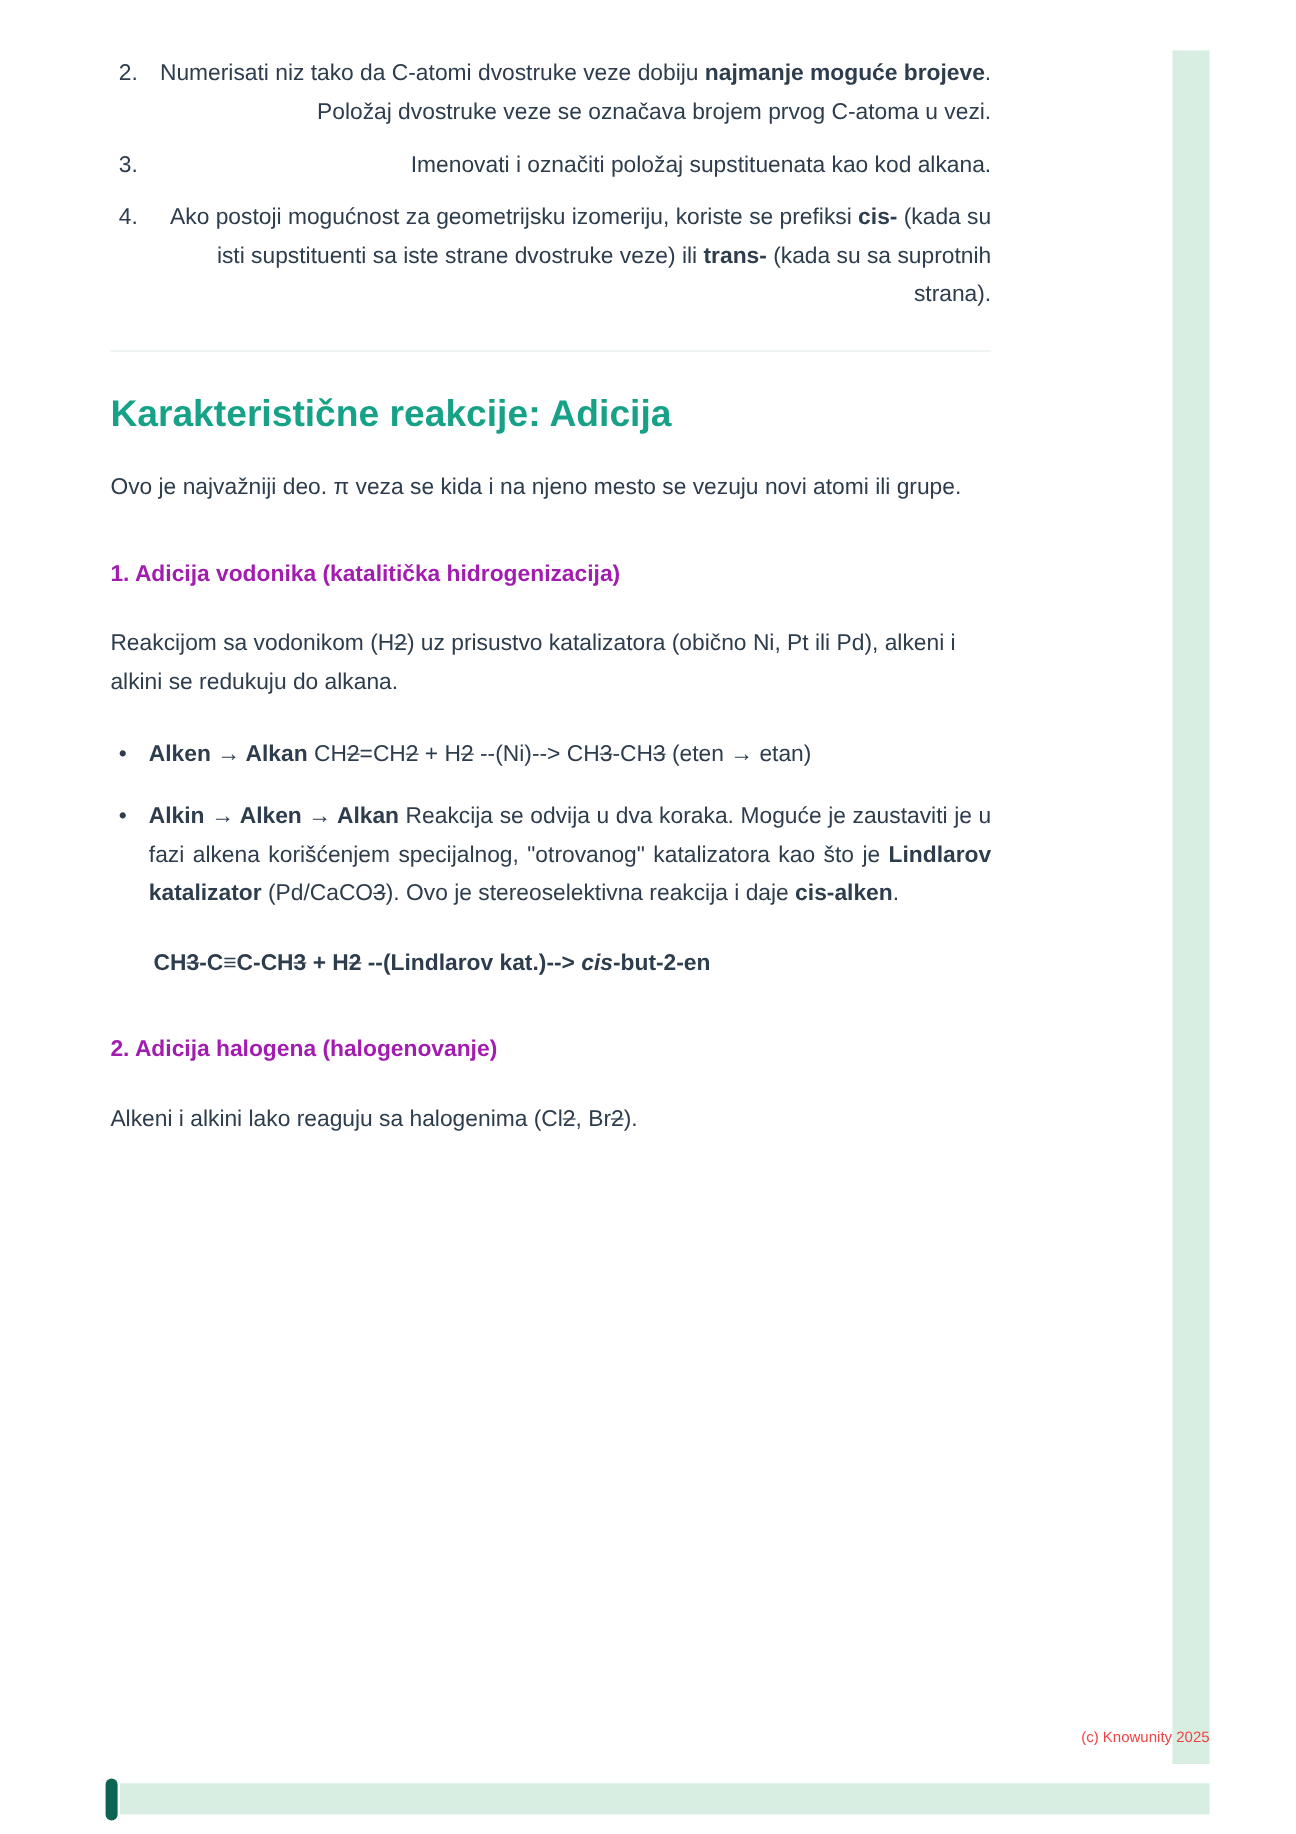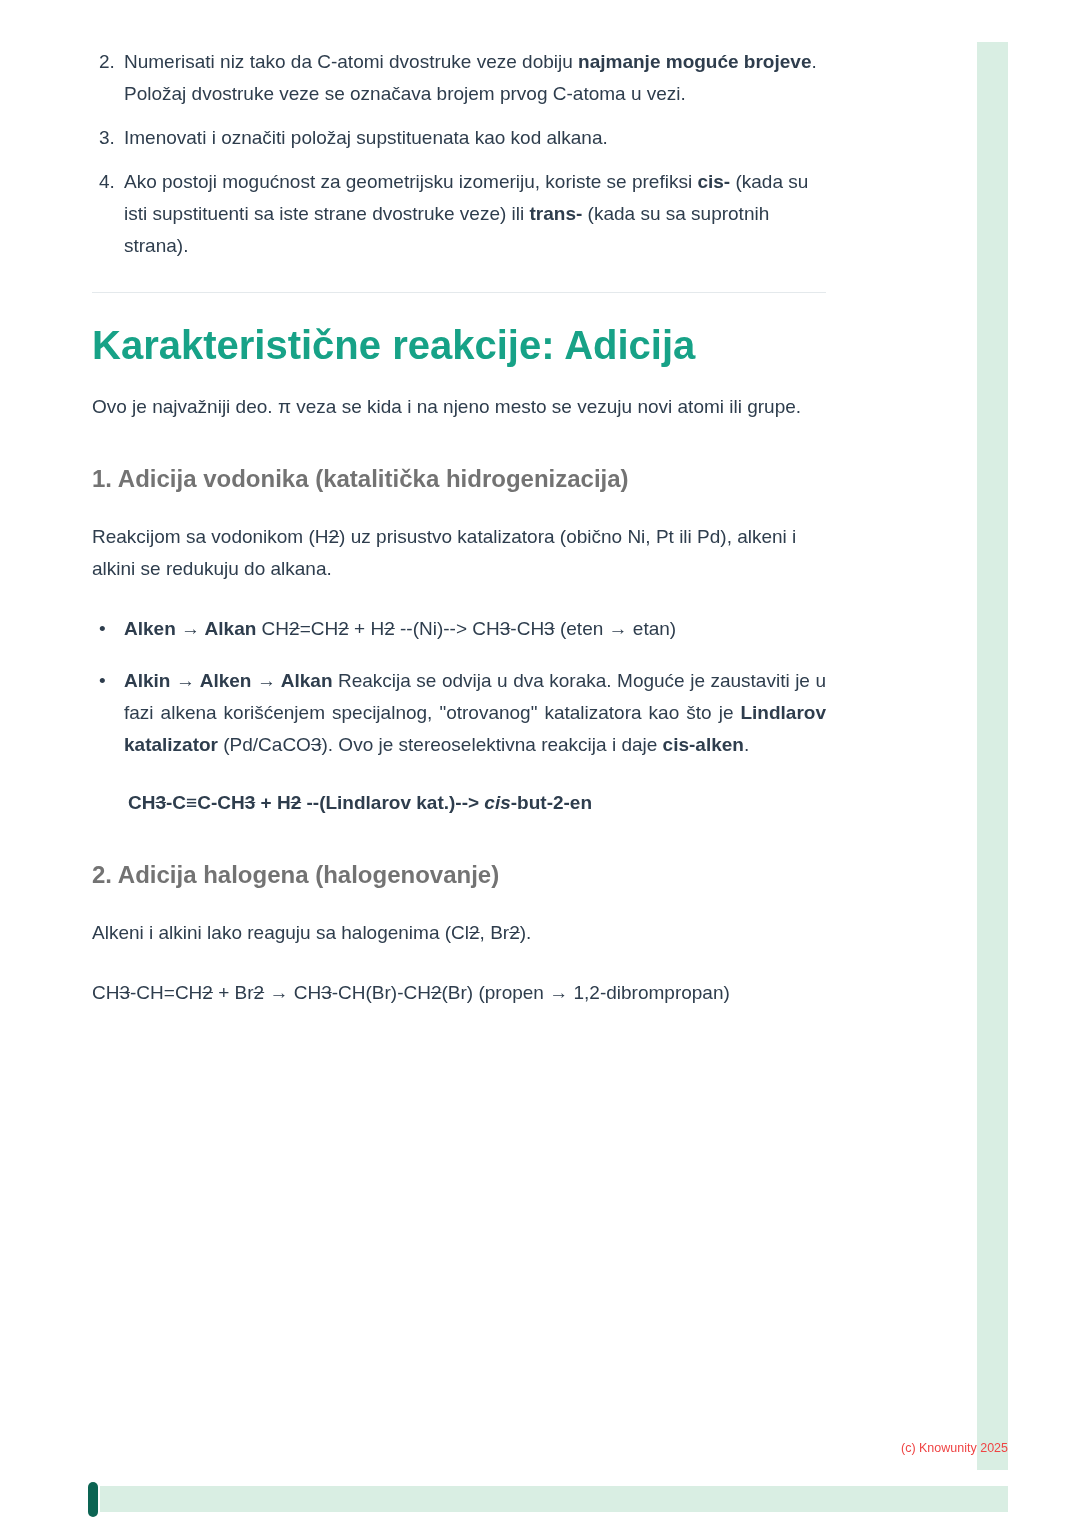--- a/index.html
+++ b/index.html
@@ -22,34 +22,34 @@
     position: absolute; left: 92px; top: 46px; width: 734px;
     font-size: 19px; line-height: 32px;
   }
 
   b { font-weight: 700; }
   s { text-decoration: line-through; }
 
   .rules { list-style: none; margin: 0 0 28px; padding: 0; }
   .rule { display: flex; margin-bottom: 12px; }
   .rule .num { flex: none; width: 32px; padding-left: 7px; }
-  .rule .li-body { flex: 1; }
+  .rule .li-body { flex: 1; text-align: right; }
 
   .para { margin: 0 0 28px; }
   .justify { text-align: justify; }
 
   .divider { border: none; border-top: 1px solid #e4e9ec; margin: 30px 0 0; }
 
   .h2 {
-    font-size: 40px; line-height: 40px; font-weight: 700;
+    font-size: 31px; line-height: 40px; font-weight: 700;
     color: #17a287; margin: 32px 0 26px;
   }
   .h3 {
-    font-size: 24px; line-height: 32px; font-weight: 700;
-    color: #737373; margin: 40px 0 26px;
+    font-size: 19px; line-height: 32px; font-weight: 700;
+    color: #a21caf; margin: 40px 0 26px;
   }
 
   .bullets { list-style: none; margin: 0; padding: 0; }
   .bullet-item { display: flex; margin-bottom: 20px; }
   .bullet-item .dot { flex: none; width: 32px; padding-left: 7px; }
   .bullet-item .li-body { flex: 1; }
   .eq { margin: 26px 4px 0; font-weight: bold; }
 
   .footer-credit {
     position: absolute; top: 1441px; right: 72px;
@@ -115,21 +115,20 @@
           <div class="justify"><b>Alkin → Alken → Alkan</b> Reakcija se odvija u dva koraka. Moguće je zaustaviti je u fazi alkena korišćenjem specijalnog, "otrovanog" katalizatora kao što je <b>Lindlarov katalizator</b> (Pd/CaCO<s>3</s>). Ovo je stereoselektivna reakcija i daje <b>cis-alken</b>.</div>
           <p class="eq">CH<s>3</s>-C≡C-CH<s>3</s> + H<s>2</s> --(Lindlarov kat.)--&gt; <i>cis</i>-but-2-en</p>
         </div>
       </li>
     </ul>
 
     <h2 class="h3">2. Adicija halogena (halogenovanje)</h2>
 
     <p class="para">Alkeni i alkini lako reaguju sa halogenima (Cl<s>2</s>, Br<s>2</s>).</p>
 
-    <p class="para">CH<s>3</s>-CH=CH<s>2</s> + Br<s>2</s> → CH<s>3</s>-CH(Br)-CH<s>2</s>(Br) (propen → 1,2-dibrompropan)</p>
 
   </main>
 
   <div class="footer-credit">(c) Knowunity 2025</div>
 
   <div class="progress-track"></div>
   <div class="progress-handle"></div>
 
 </div>
 

